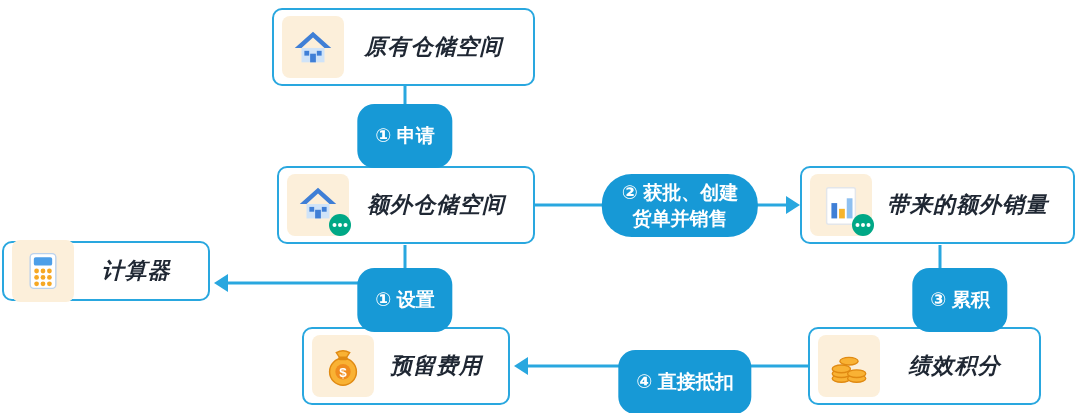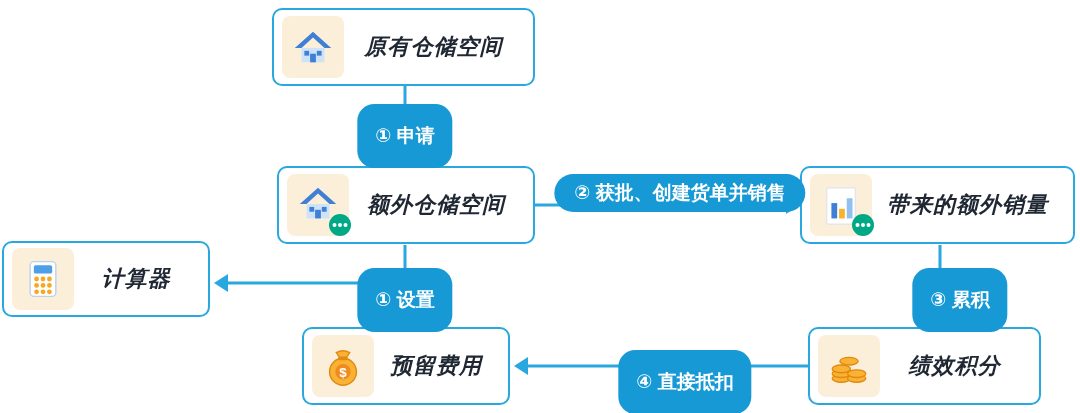--- a/index.html
+++ b/index.html
@@ -23,21 +23,21 @@
     letter-spacing:1px;white-space:nowrap;font-style:italic;
   }
   .badge-dots{position:absolute;right:-3px;bottom:-1px;}
 
   .pill{
     position:absolute;z-index:3;transform:translateX(-50%);
     background:#1799D6;color:#ffffff;font-weight:700;font-size:19px;
     display:inline-flex;align-items:center;justify-content:center;
     padding:19px 18px;border-radius:17px;white-space:nowrap;line-height:1.35;
   }
-  .pill.two-line{flex-direction:row;padding:6px 20px;border-radius:30px;text-align:center;}
+  .pill.two-line{flex-direction:column;padding:6px 20px;border-radius:30px;text-align:center;}
 </style>
 </head>
 <body>
 
 <div class="canvas">
 
   <svg class="arrows" viewBox="0 0 1080 413" xmlns="http://www.w3.org/2000/svg">
     <g stroke="#29A7DF" stroke-width="3" fill="#29A7DF">
 
       <line x1="405" y1="86" x2="405" y2="156"></line>
@@ -110,21 +110,21 @@
       <svg class="badge-dots" width="24" height="24" viewBox="0 0 24 24">
         <circle cx="12" cy="12" r="11" fill="#00A886"></circle>
         <circle cx="6.5" cy="12" r="2" fill="#ffffff"></circle>
         <circle cx="12" cy="12" r="2" fill="#ffffff"></circle>
         <circle cx="17.5" cy="12" r="2" fill="#ffffff"></circle>
       </svg>
     </div>
     <div class="node-label">带来的额外销量</div>
   </div>
 
-  <div class="node" style="left:2px;top:241px;width:208px;height:76px;">
+  <div class="node" style="left:2px;top:241px;width:208px;height:60px;">
     <div class="icon-tile">
       <svg width="44" height="44" viewBox="0 0 48 48">
         <rect x="10" y="5" width="28" height="38" rx="4" fill="#ffffff" stroke="#BBD2EC" stroke-width="1.5"></rect>
         <rect x="14" y="9" width="20" height="9" rx="2" fill="#4D9FE8"></rect>
         <g fill="#F6A823">
           <circle cx="17" cy="24" r="2.6"></circle>
             <circle cx="24" cy="24" r="2.6"></circle>
             <circle cx="31" cy="24" r="2.6"></circle>
           <circle cx="17" cy="31" r="2.6"></circle>
             <circle cx="24" cy="31" r="2.6"></circle>

